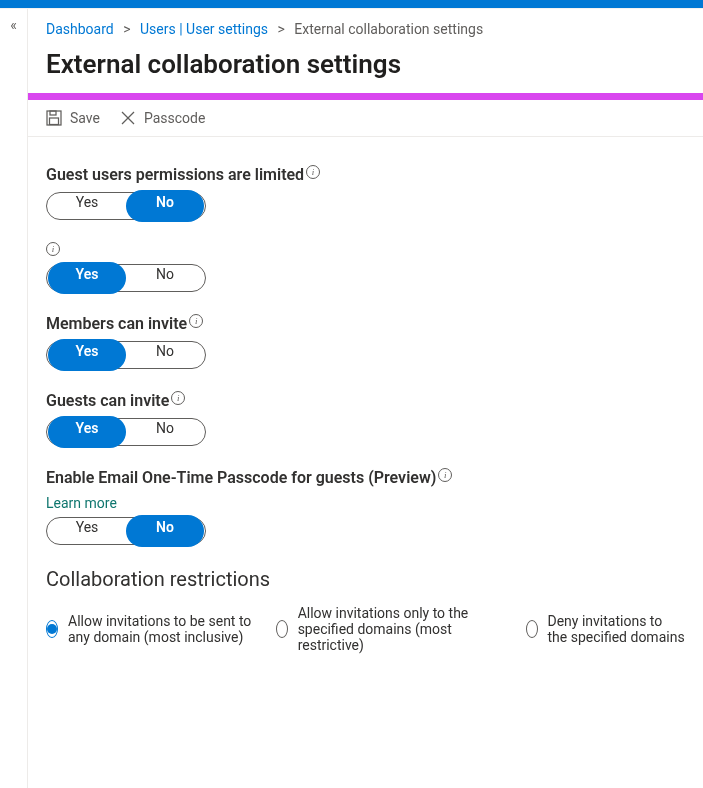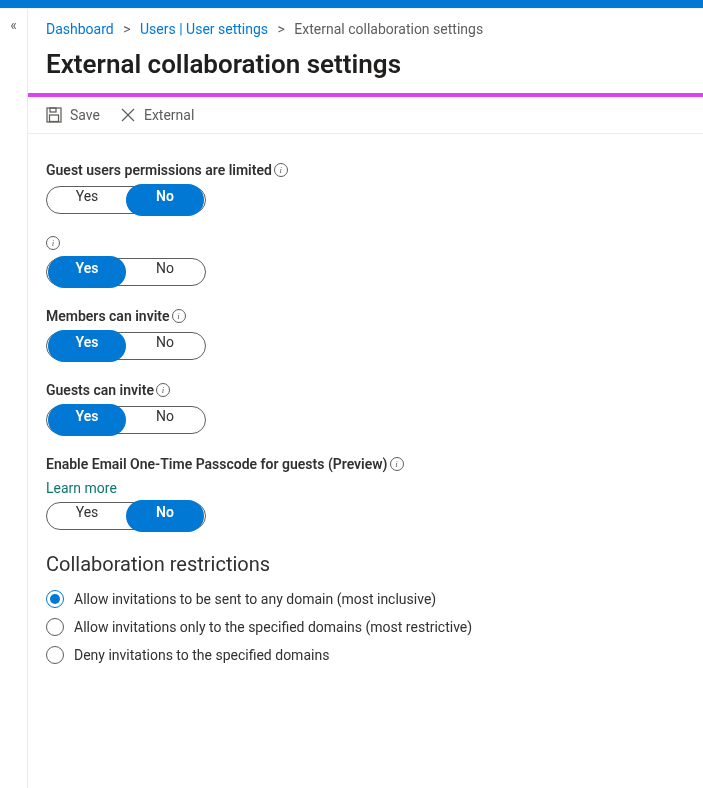--- a/index.html
+++ b/index.html
@@ -32,37 +32,37 @@
   }
   .breadcrumb a { color:#0078d4; text-decoration:none; cursor:pointer; }
   .breadcrumb .sep { color:#605e5c; margin:0 6px; }
   .page-title {
     font-size: 26px; font-weight:600; color:#201f1e;
     padding: 6px 18px 14px 18px;
   }
   .toolbar {
     display:flex; align-items:center; gap:20px;
     padding: 10px 18px;
-    border-top: 4px solid #d946ef;
+    border-top: 7px solid #d946ef;
     border-bottom: 1px solid #edebe9;
     color:#605e5c;
   }
   .toolbar-btn {
     display:flex; align-items:center; gap:8px;
     color:#605e5c; cursor:pointer; font-size:14px;
   }
   .icon { width:16px; height:16px; display:inline-block; }
   .icon svg { width:16px; height:16px; display:block; }
   .form-area {
     padding: 28px 18px 20px 18px;
   }
   .setting-block { margin-bottom: 22px; }
   .setting-label {
-    font-weight:600; font-size:14px; color:#323130;
-    display:flex; align-items:center; gap:2px; margin-bottom:8px;
+    font-weight:600; font-size:16px; color:#323130;
+    display:flex; gap:2px; margin-bottom:8px;
   }
   .info-icon {
     width:14px; height:14px; border:1px solid #605e5c; border-radius:50%;
     display:inline-flex; align-items:center; justify-content:center;
     font-size:9px; color:#605e5c; font-weight:400;
     font-style: italic; font-family: Georgia, serif; line-height:1;
   }
   .info-icon::after { content: "i"; }
   .learnmore { color:#0f766e; font-size:14px; margin-bottom:6px; display:inline-block; cursor:pointer; }
 
@@ -77,21 +77,21 @@
     border-radius: 18px; line-height:24px; height:32px;
     cursor:pointer; color:#323130;
   }
   .pill-half.selected {
     background:#0078d4; color:#ffffff; font-weight:600;
   }
   .section-heading {
     font-size: 20px; font-weight:400; color:#323130;
     margin-top: 8px; margin-bottom: 14px;
   }
-  .radio-group { display:flex; flex-direction:column; gap:10px; }
+  .radio-group { display:flex; flex-direction:row; gap:10px; }
   .radio-row { display:flex; align-items:center; gap:10px; font-size:14px; color:#323130; cursor:pointer; }
   .radio-outer {
     width:18px; height:18px; border-radius:50%;
     border:1px solid #605e5c; display:flex; align-items:center; justify-content:center;
     background:#ffffff;
   }
   .radio-row.selected .radio-outer { border-color:#0078d4; }
   .radio-inner {
     width:10px; height:10px; border-radius:50%; background:transparent;
   }
@@ -131,21 +131,21 @@
         </span>
         <span>Save</span>
       </div>
       <div class="toolbar-btn">
         <span class="icon">
           <svg viewBox="0 0 16 16" fill="none" stroke="#605e5c" stroke-width="1.25">
             <line x1="2" y1="2" x2="14" y2="14"></line>
             <line x1="14" y1="2" x2="2" y2="14"></line>
           </svg>
         </span>
-        <span>External</span>
+        <span>Passcode</span>
       </div>
     </div>
 
     <div class="form-area">
 
       <div class="setting-block">
         <div class="setting-label">
           <span>Guest users permissions are limited</span>
           <span class="info-icon"></span>
         </div>

